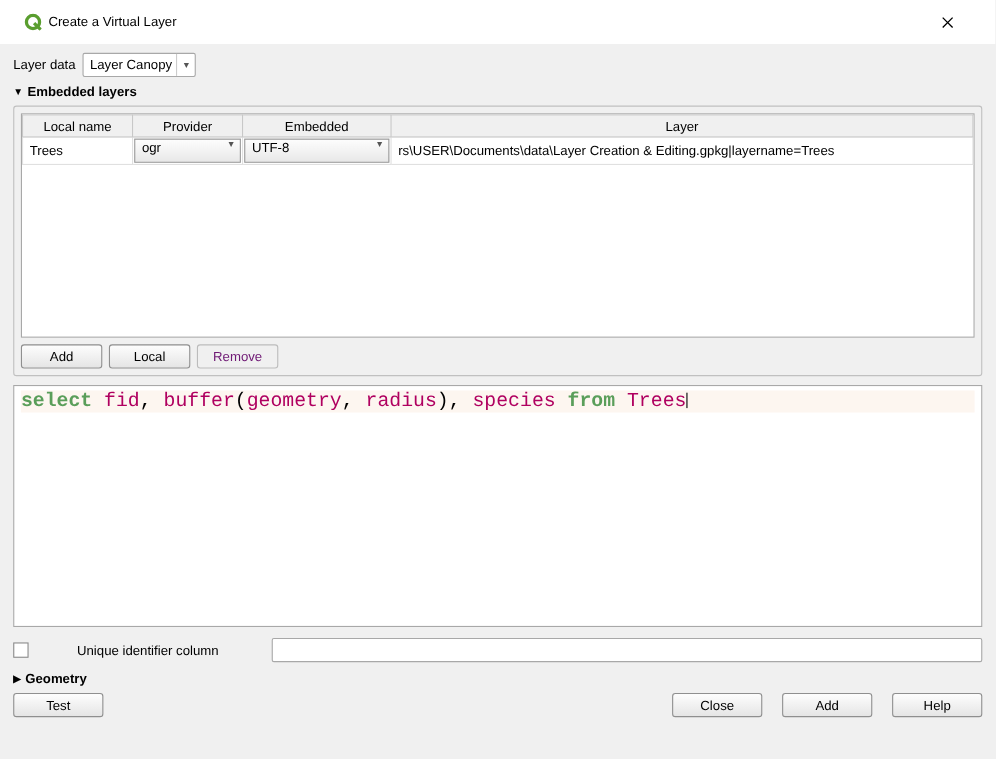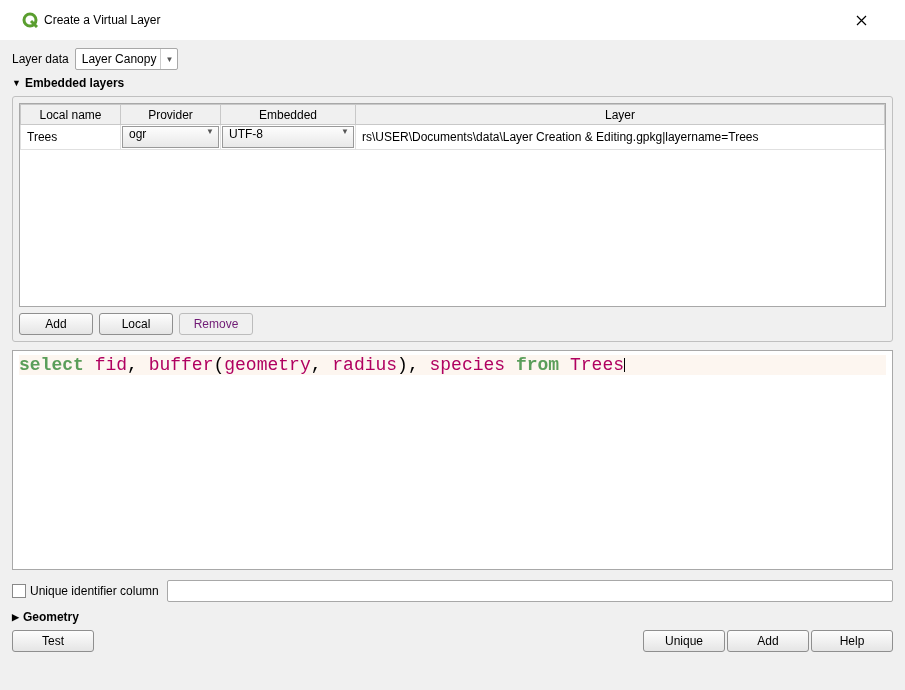--- a/index.html
+++ b/index.html
@@ -35,25 +35,25 @@
 .btn:disabled { color: #701a75; border-color: #bcbcbc; background: #f0f0f0; cursor: default; }
 
 .query-label { font-weight: bold; margin: 6px 0 4px 0; }
 .query-box { border: 1px solid #a8a8a8; background: #fff; height: 220px; padding: 4px 6px; font-family: Consolas, "Courier New", monospace; font-size: 18px; overflow: auto; white-space: pre; margin-bottom: 10px; }
 .current-line { background: #fdf6f0; display: inline-block; width: 100%; }
 .kw { color: #5a9e5a; font-weight: bold; }
 .ident { color: #b00060; }
 .plain { color: #000; }
 .caret { display: inline-block; width: 0; border-right: 1px solid #000; height: 14px; vertical-align: middle; }
 
-.uid-row { display: flex; align-items: center; margin-bottom: 8px; }
+.uid-row { display: flex; align-items: center; margin-bottom: 8px; gap: 40px; }
 .uid-row .chk { margin-right: 4px; width: 14px; height: 14px; border: 1px solid #888; background: #fff; }
 .uid-row input[type=text] { flex: 1; height: 22px; border: 1px solid #a8a8a8; border-radius: 2px; padding: 0 4px; margin-left: 8px; background: #fff; font-family: inherit; font-size: 12px; }
 
-.bottom-row { display: flex; align-items: flex-start; gap: 2px; margin-top: 6px; }
+.bottom-row { display: flex; align-items: flex-start; gap: 18px; margin-top: 6px; }
 .bottom-row .spacer { flex: 1; }
 .bottom-row .btn { min-width: 82px; }
 </style>
 </head>
 <body>
 
 <div class="titlebar">
   <svg class="q-icon" viewBox="0 0 16 16">
       <circle cx="8" cy="8" r="6" fill="none" stroke="#5a9e2f" stroke-width="3"></circle>
       <path d="M9 9 L15 15" stroke="#5a9e2f" stroke-width="3"></path>
@@ -138,18 +138,18 @@
   </div>
 
   <div class="section-header">
     <span class="tri">▶</span>
     <span>Geometry</span>
   </div>
 
   <div class="bottom-row">
     <button class="btn">Test</button>
     <span class="spacer"></span>
-    <button class="btn">Unique</button>
+    <button class="btn">Close</button>
     <button class="btn">Add</button>
     <button class="btn">Help</button>
   </div>
 
 </div>
 
 </body></html>

